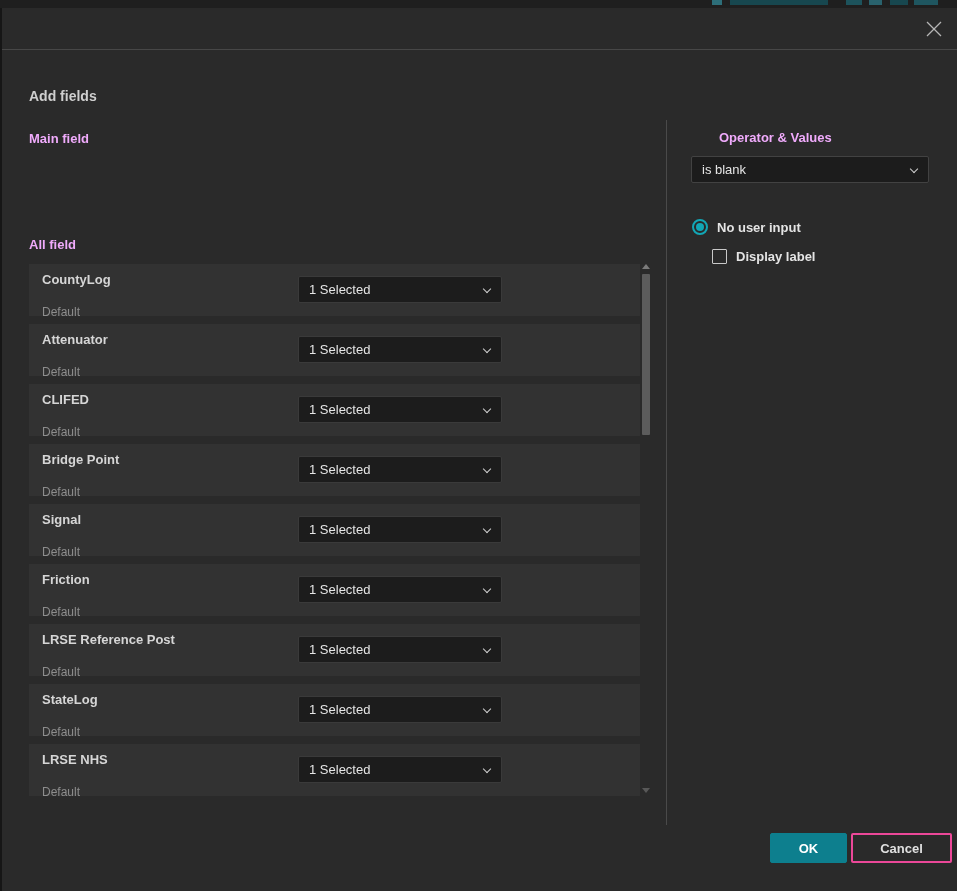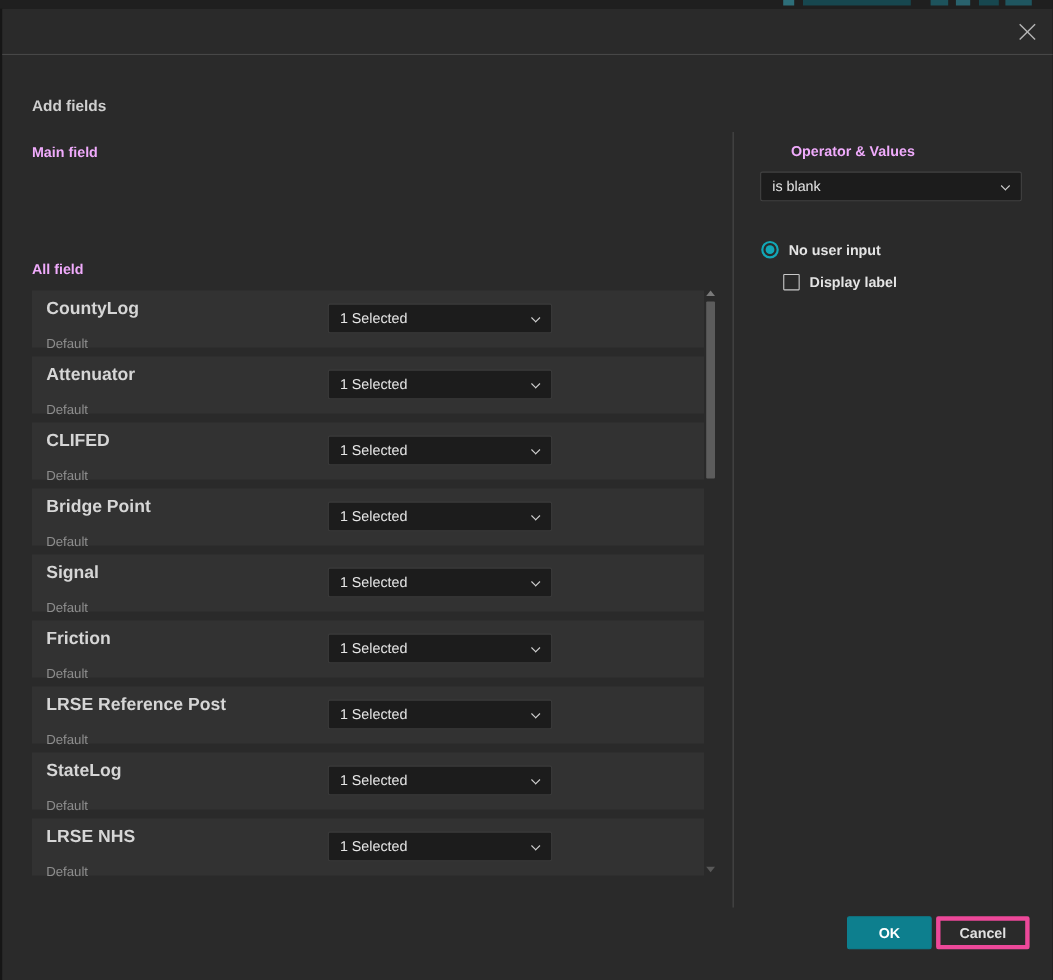--- a/index.html
+++ b/index.html
@@ -30,21 +30,21 @@
     color:#e5e5e5; font-size:13px; line-height:25px; padding-left:10px; cursor:pointer;
     border:1px solid #3e3e3e; display:flex; align-items:center; }
   .select .txt { line-height:normal; }
   .chev { position:absolute; right:11px; top:9px; width:6px; height:6px;
     border-right:1.6px solid #cfcfcf; border-bottom:1.6px solid #cfcfcf;
     transform:rotate(45deg); }
 
   
   .list { position:absolute; left:27px; top:264px; width:611px; }
   .row { position:relative; width:611px; height:52px; background:#323232; margin-bottom:8px; }
-  .row .fname { position:absolute; left:13px; top:8px; font-size:16px; color:#d6d6d6; font-weight:600; }
+  .row .fname { position:absolute; left:13px; top:8px; font-size:13px; color:#d6d6d6; font-weight:600; }
   .row .fsub  { position:absolute; left:13px; top:41px; font-size:12px; color:#8d8d8d; }
 
   
   .sb-track { position:absolute; left:639px; top:264px; width:10px; height:533px; }
   .sb-thumb { position:absolute; left:1px; top:10px; width:8px; height:161px; background:#5c5c5c; border-radius:1px; }
   .tri-up { position:absolute; left:1px; top:0; width:0; height:0;
     border-left:4px solid transparent; border-right:4px solid transparent; border-bottom:5px solid #7a7a7a; }
   .tri-down { position:absolute; left:1px; bottom:4px; width:0; height:0;
     border-left:4px solid transparent; border-right:4px solid transparent; border-top:5px solid #585858; }
 
@@ -56,21 +56,21 @@
   .radio .dot { position:absolute; left:2px; top:2px; width:8px; height:8px; border-radius:50%; background:#12a7b6; }
   .rlabel { position:absolute; left:715px; top:220px; font-size:13px; color:#e4e4e4; font-weight:600; }
   .checkbox { position:absolute; left:710px; top:249px; width:15px; height:15px;
     border:1.5px solid #c9c9c9; background:transparent; border-radius:1px; cursor:pointer; }
   .clabel { position:absolute; left:734px; top:249px; font-size:13px; color:#e4e4e4; font-weight:600; }
 
   
   .btn { position:absolute; top:833px; height:30px; font-size:13px; border-radius:2px;
     display:flex; align-items:center; justify-content:center; cursor:pointer; font-weight:600; }
   .btn-ok { left:768px; width:77px; background:#0d7f8e; color:#ffffff; border:1px solid #0d7f8e; }
-  .btn-cancel { left:849px; width:85px; background:transparent; color:#e0e0e0; border:4px solid #ec4899; }
+  .btn-cancel { left:849px; width:101px; background:transparent; color:#e0e0e0; border:2px solid #ec4899; }
 
   svg { display:block; }
 </style>
 </head>
 <body>
 
 <div class="stage">
 
   <div class="app-strip">
     <div class="frag" style="left:712px;width:10px;background:#2d6e79;"></div>

